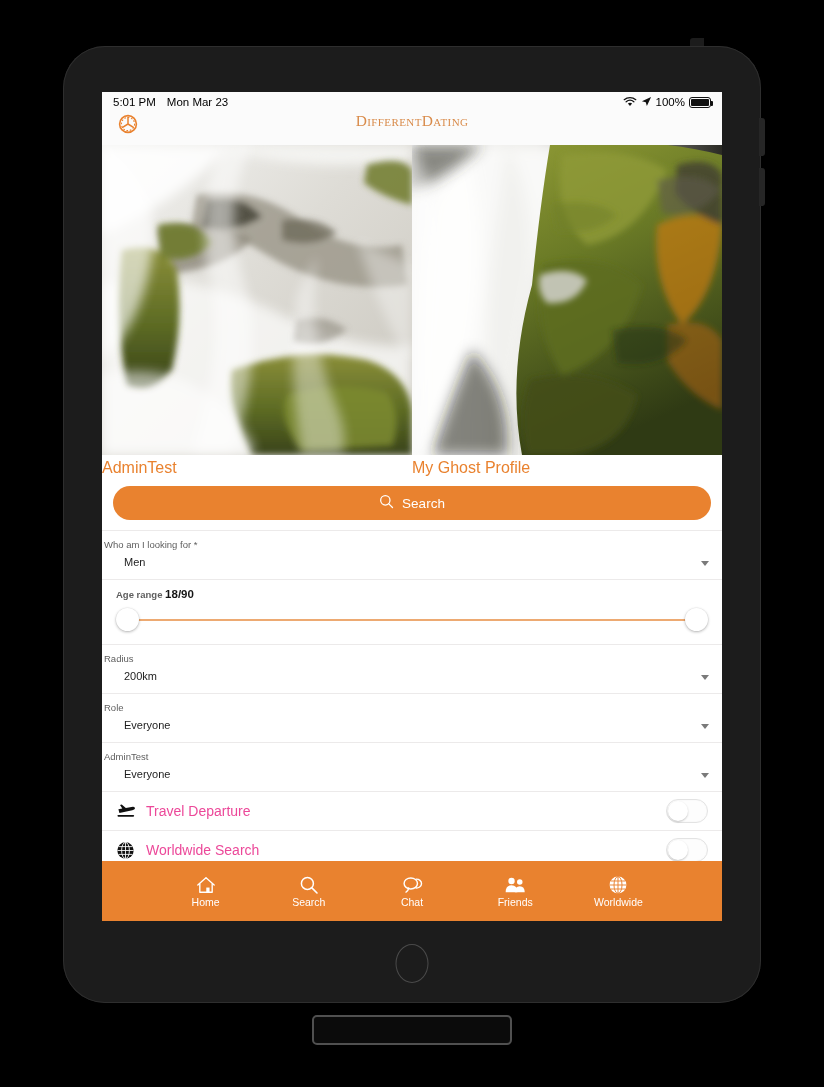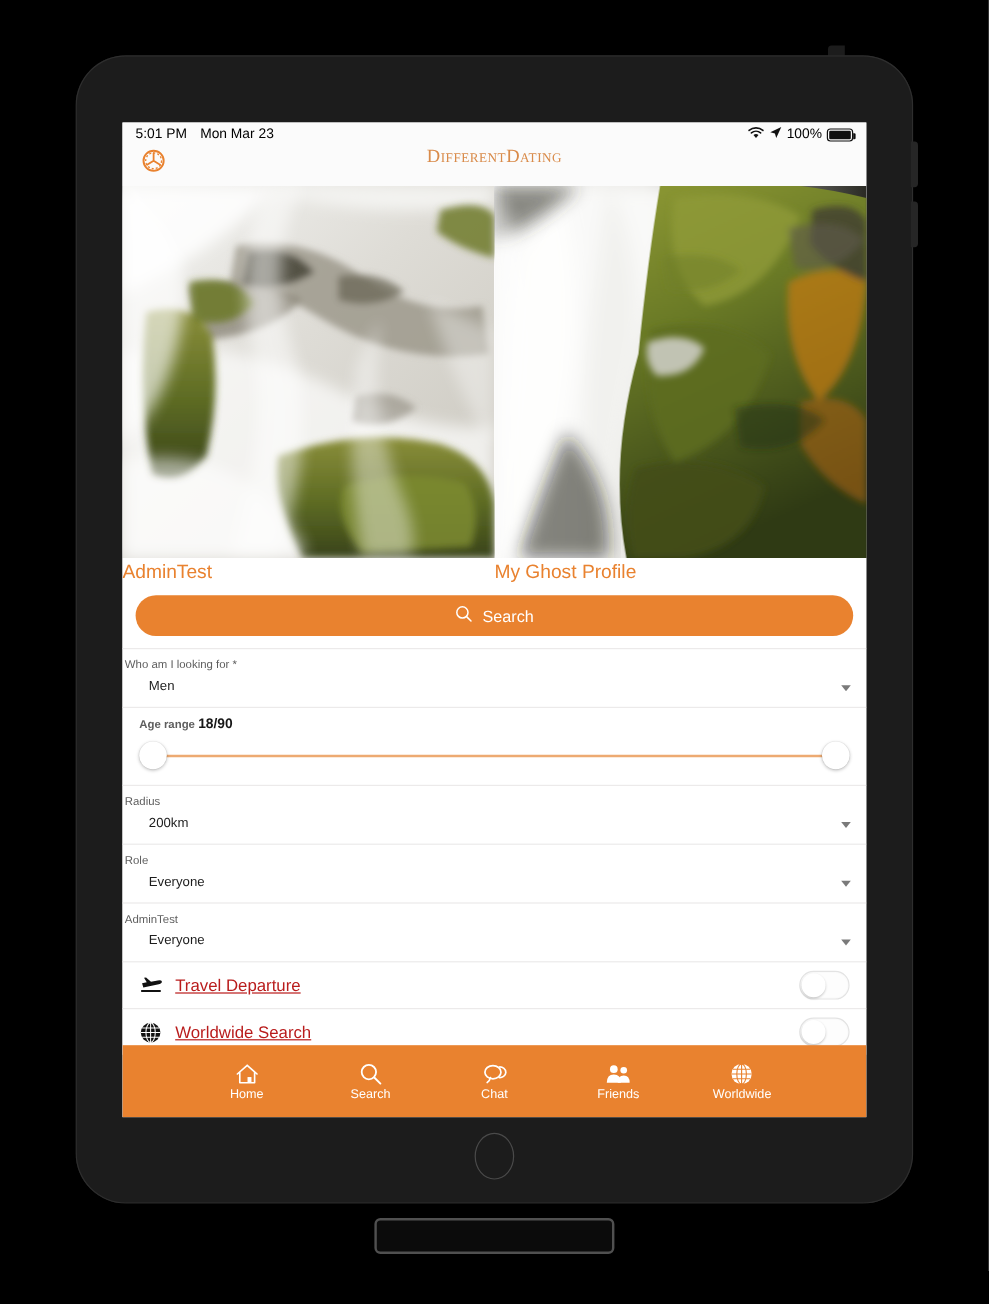--- a/index.html
+++ b/index.html
@@ -63,21 +63,21 @@
     height: 30px;
     background: #0b0b0b;
     border: 2px solid #505050;
     border-radius: 5px;
   }
 
   
   #screen {
     position: absolute;
     left: 102px;
-    top: 102px;
+    top: 92px;
     width: 620px;
     height: 829px;
     background: #ffffff;
     overflow: hidden;
   }
 
   
   #status-bar {
     height: 20px;
     background: #fbfbfb;
@@ -245,23 +245,22 @@
     height: 39px;
     display: flex;
     align-items: center;
     padding: 0 14px;
     cursor: pointer;
   }
   .toggle-icon { width: 24px; display: flex; align-items: center; justify-content: flex-start; }
   .toggle-label {
     flex: 1;
     font-size: 14px;
-    color: #b91c1c;
+    color: #ec4899;
     padding-left: 6px;
-    text-decoration: underline;
   }
   .toggle-switch {
     width: 42px;
     height: 24px;
     border-radius: 12px;
     background: #fdfdfd;
     border: 1px solid #e3e3e3;
     position: relative;
     box-shadow: inset 0 0 0 1px rgba(0,0,0,0.01);
     cursor: pointer;

